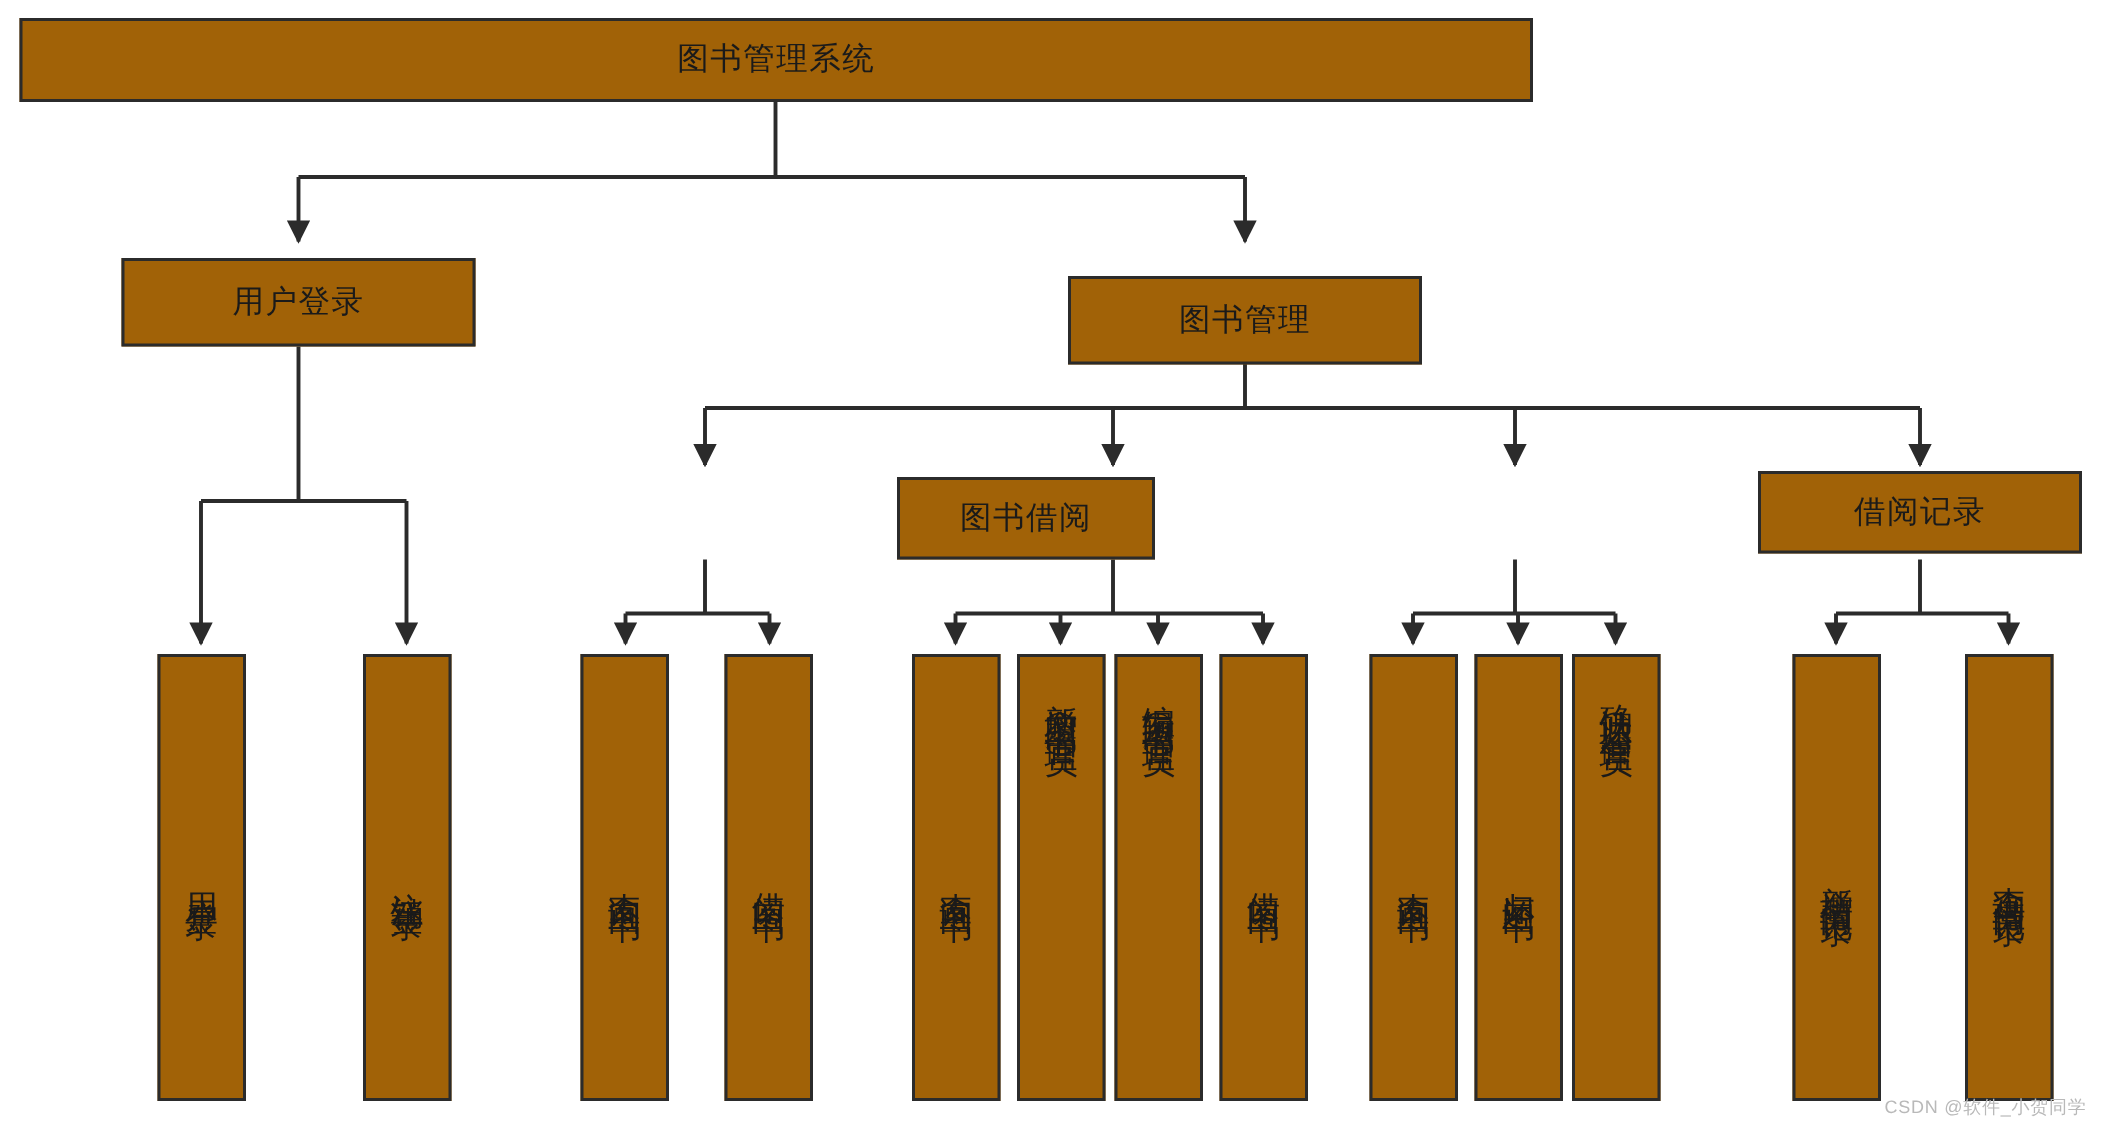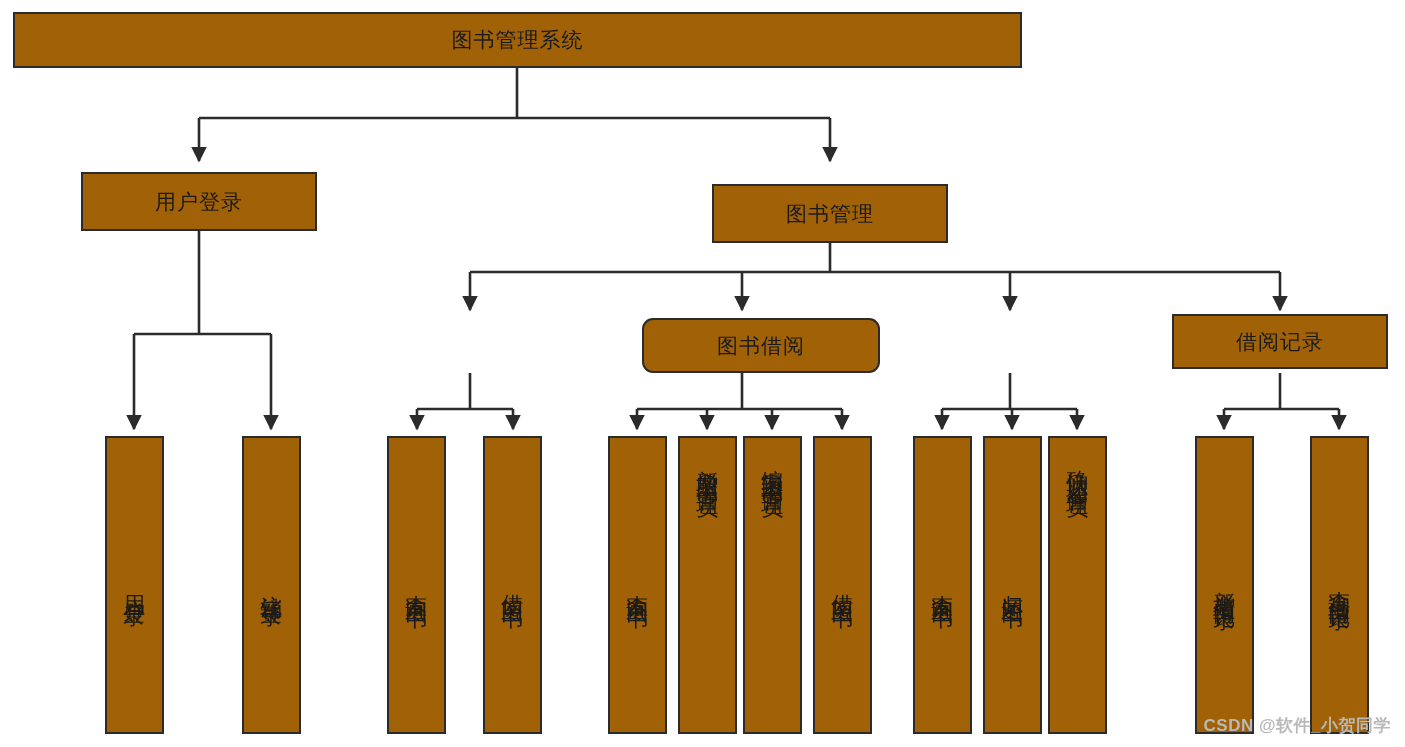--- a/index.html
+++ b/index.html
@@ -46,27 +46,26 @@
     justify-content:flex-start;
   }
   svg#links{
     position:absolute;left:0;top:0;width:1405px;height:747px;
     z-index:1;
     pointer-events:none;
   }
   .watermark{
     position:absolute;
     right:14px;
-    bottom:10px;
-    font-size:17px;
+    bottom:0;
+    font-size:12px;
     color:#b9b9b9;
     letter-spacing:0.5px;
     z-index:5;
     white-space:nowrap;
-    font-weight:bold;
   }
 </style>
 </head>
 <body>
 
 <div id="diagram">
 
   <svg id="links" viewBox="0 0 1405 747">
     <defs>
       <marker id="arrow" viewBox="0 0 10 10" refX="9" refY="5" markerWidth="6" markerHeight="6" orient="auto-start-reverse">
@@ -122,21 +121,21 @@
     <span>图书管理系统</span>
   </div>
 
   <div class="node horiz" style="left:81px;top:172px;width:236px;height:59px;">
     <span>用户登录</span>
   </div>
   <div class="node horiz" style="left:712px;top:172px;width:236px;height:59px;margin-top:12px;">
     <span>图书管理</span>
   </div>
 
-  <div class="node horiz" style="left:642px;top:318px;width:238px;height:55px;border-radius:11px;">
+  <div class="node horiz" style="left:598px;top:318px;width:172px;height:55px;">
     <span>图书借阅</span>
   </div>
   <div class="node horiz" style="left:1172px;top:314px;width:216px;height:55px;">
     <span>借阅记录</span>
   </div>
 
   <div class="node vert" style="left:105px;top:436px;width:59px;height:298px;">
     <span>用户登录</span>
   </div>
   <div class="node vert" style="left:242px;top:436px;width:59px;height:298px;">

